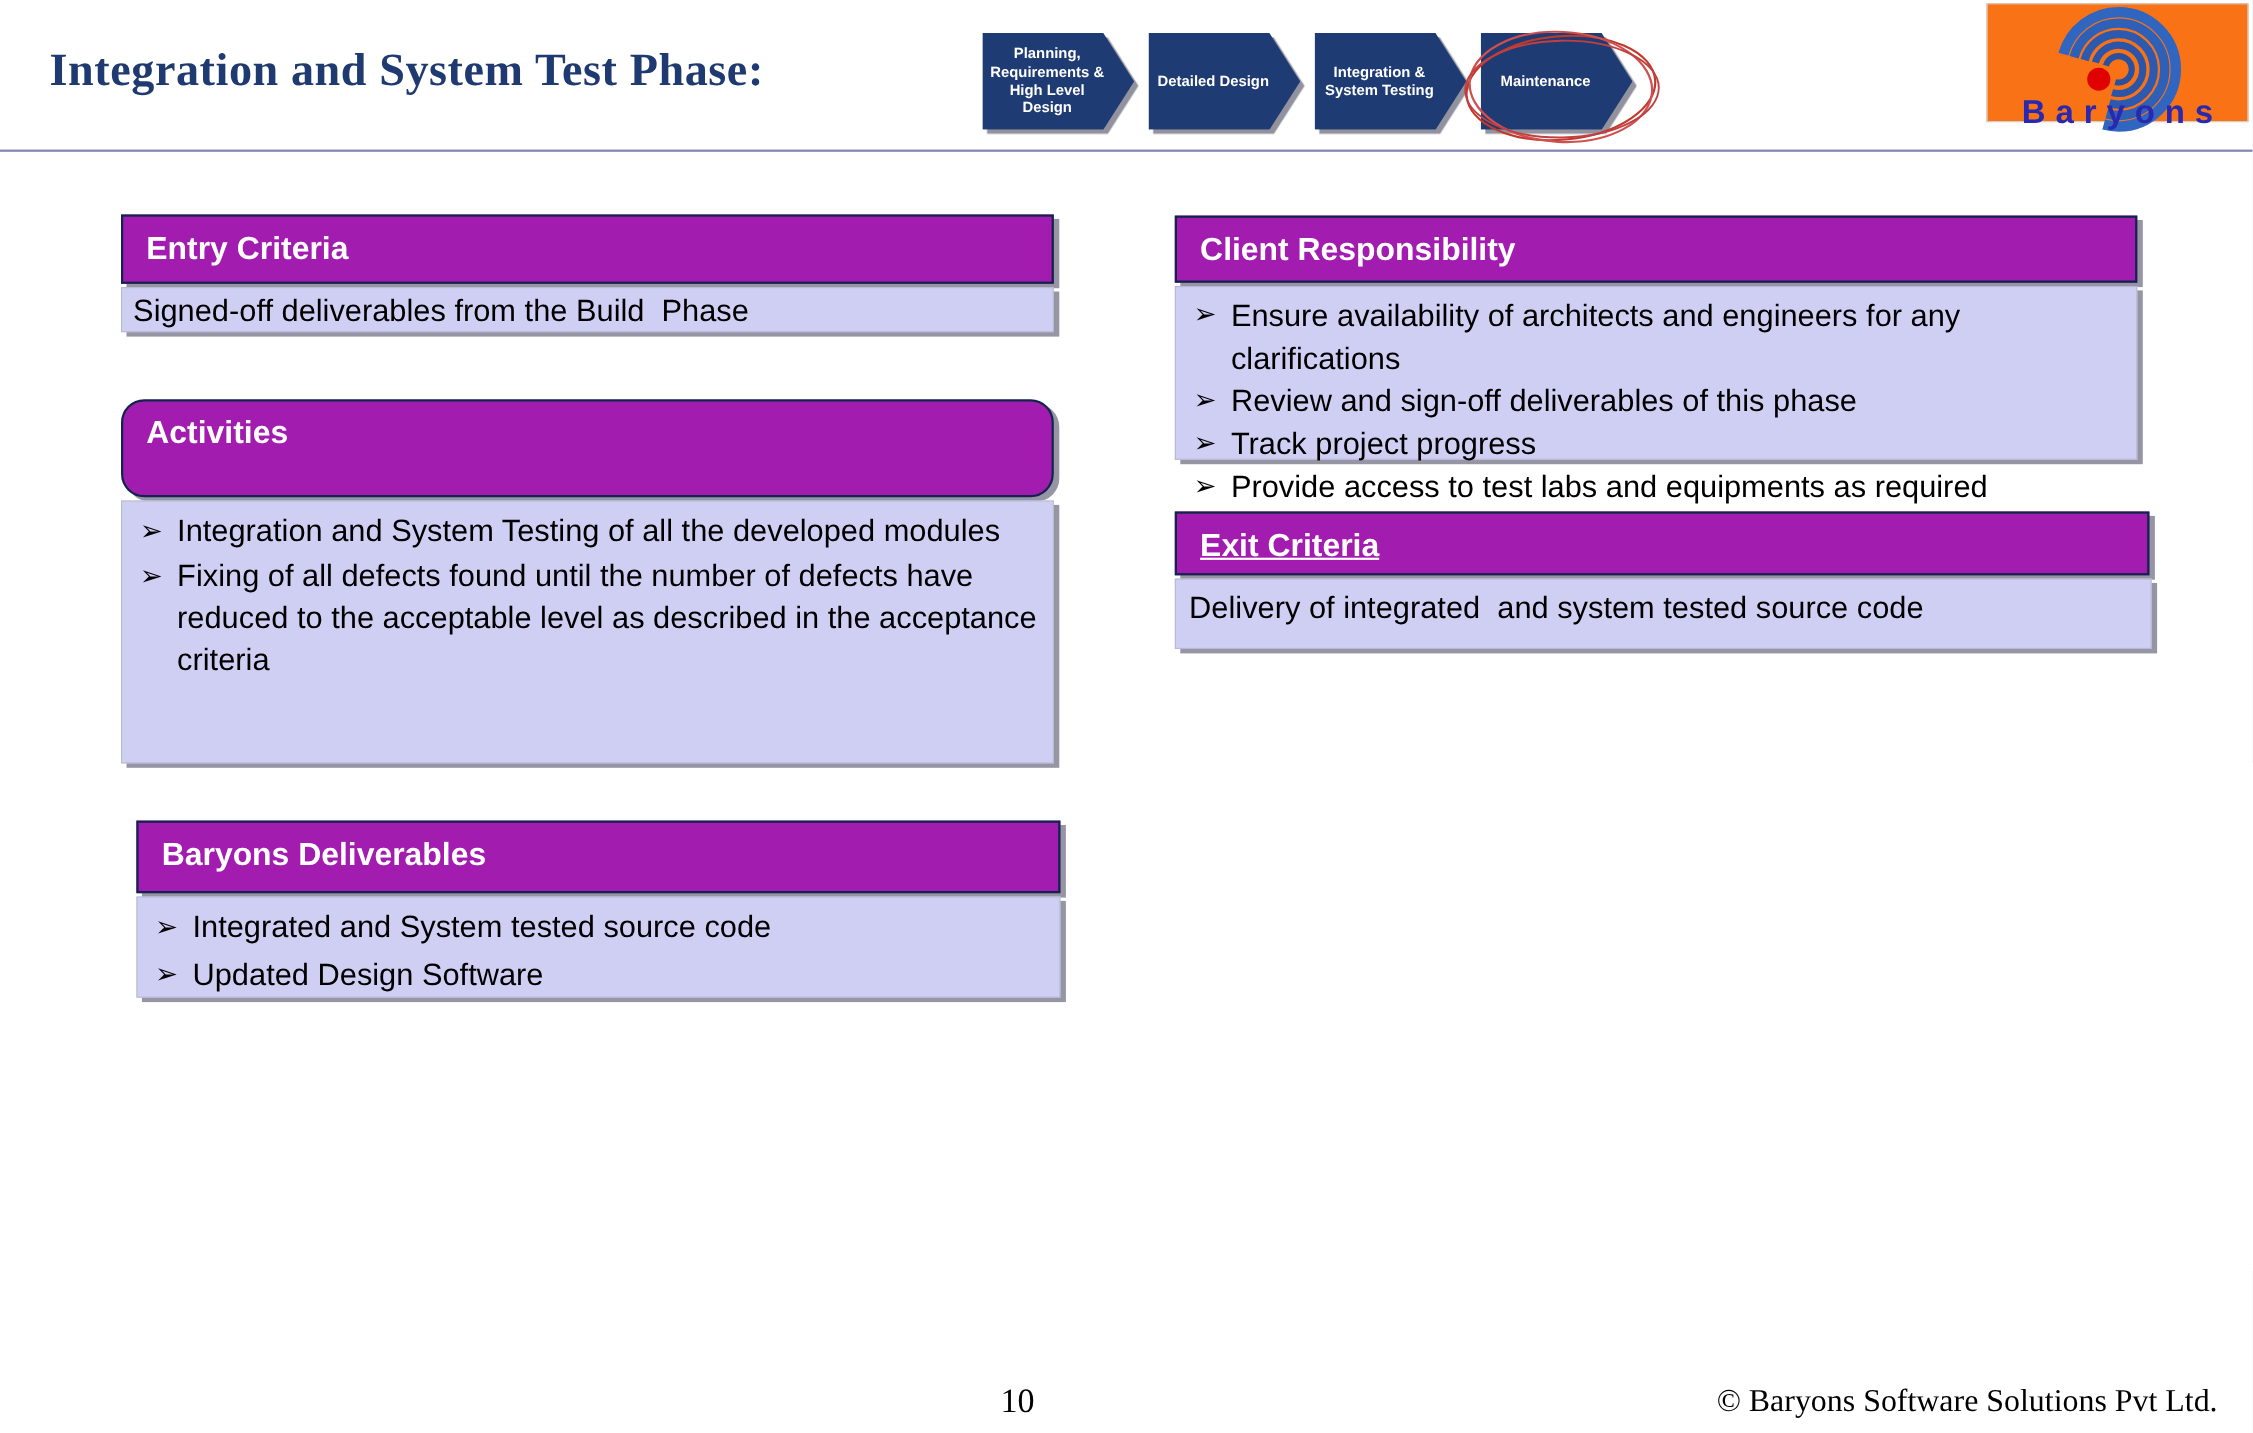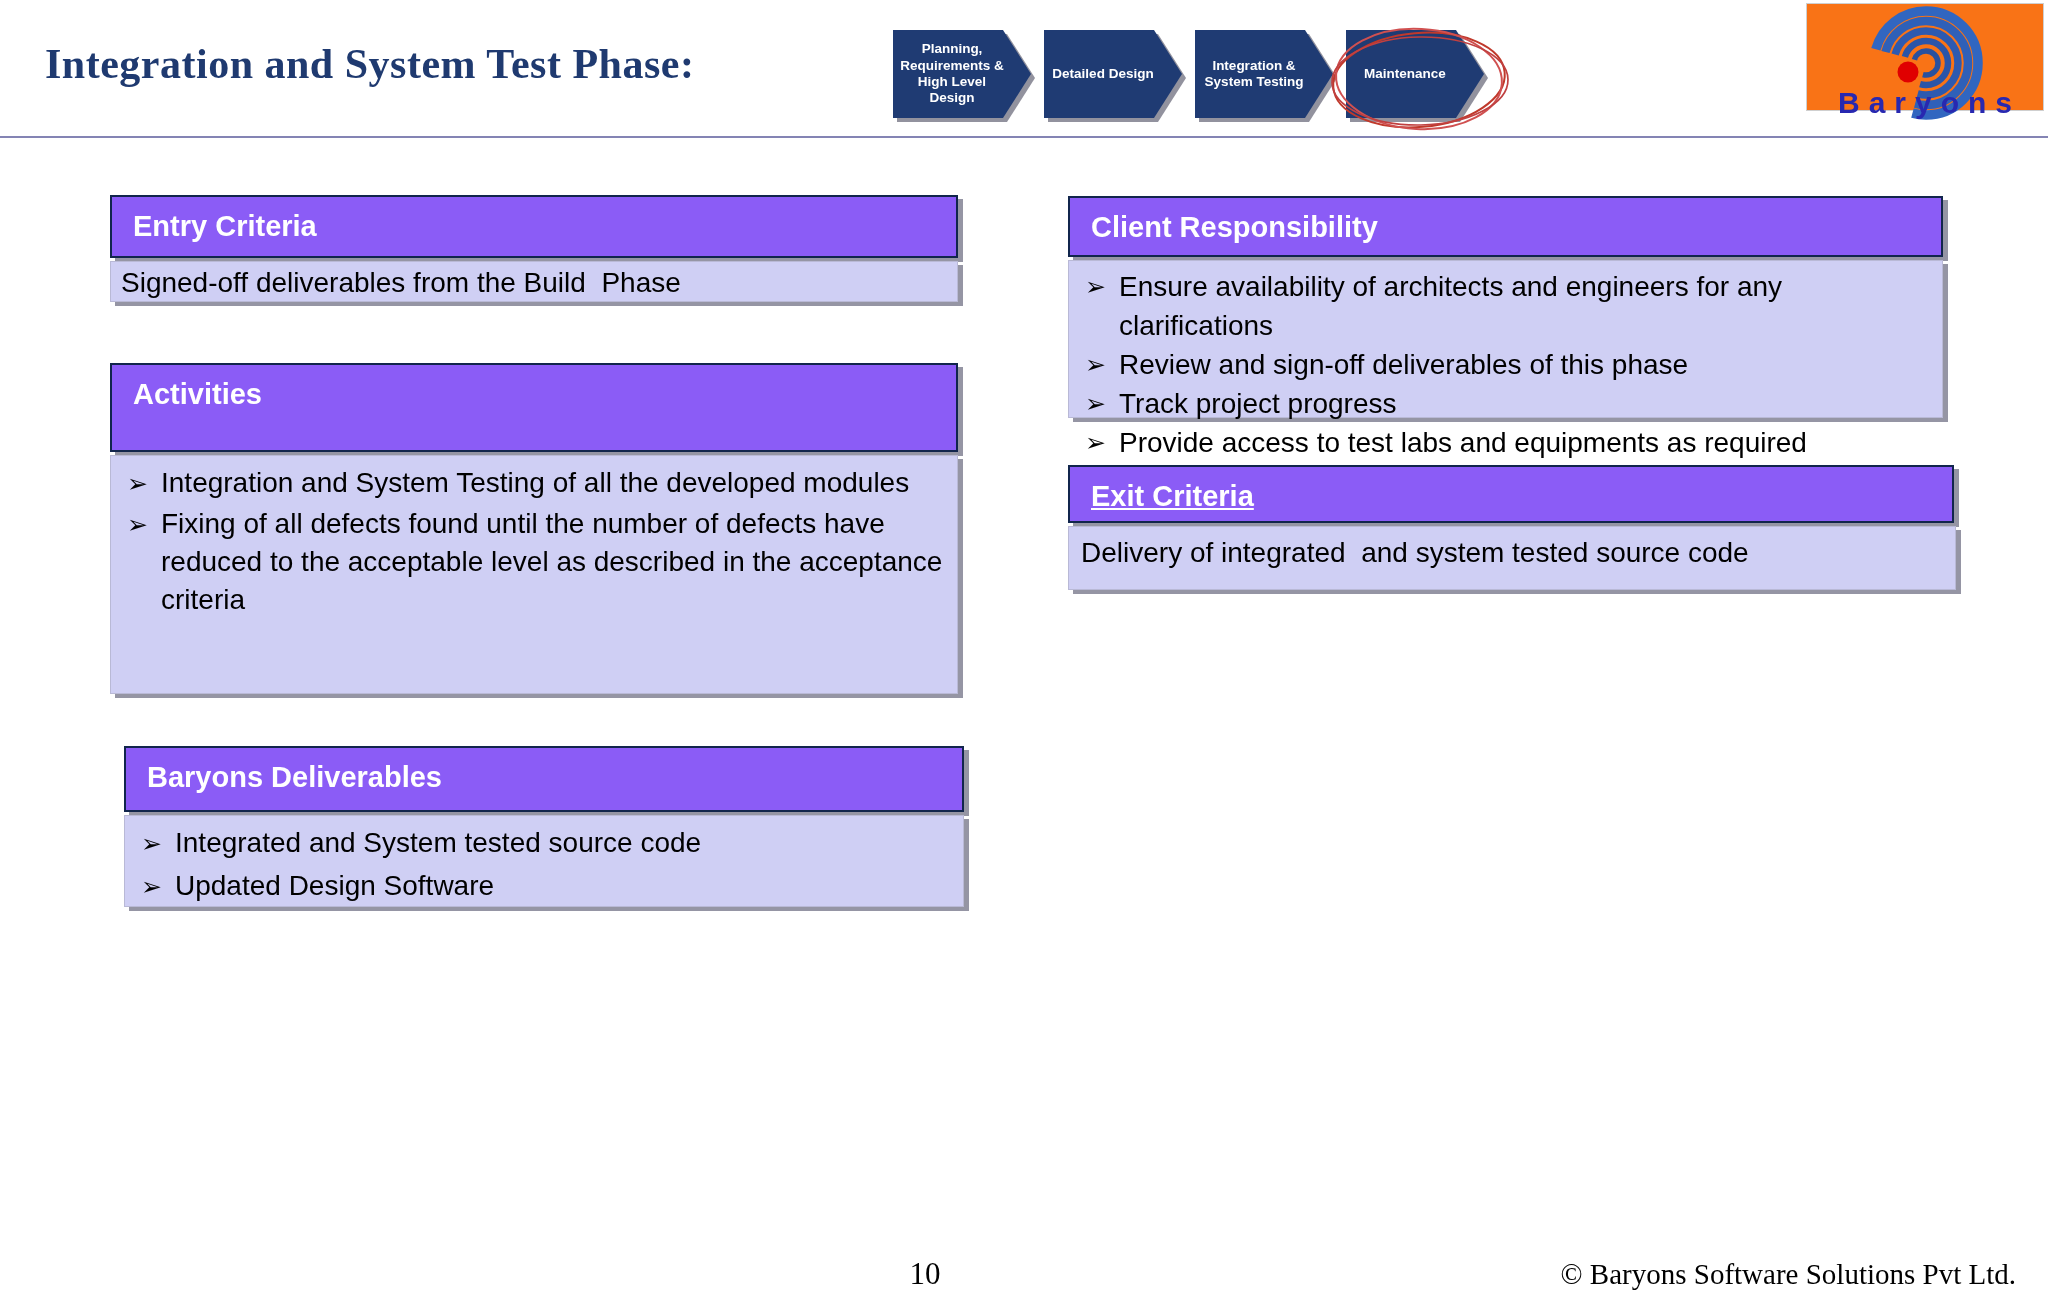--- a/index.html
+++ b/index.html
@@ -39,39 +39,39 @@
   .logo-text {
     position:absolute; left:0; right:0; top:82px; text-align:center;
     font-size:30px; font-weight:bold; color:#2828b0; letter-spacing:9px;
     padding-left:9px;
   }
 
   .divider { position:absolute; left:0; top:136px; width:2048px; height:2px; background:#8484b4; }
 
   
   .panel-header {
-    position:absolute; background:#8b5cf6; border:2px solid #11254c;
+    position:absolute; background:#a21caf; border:2px solid #11254c;
     box-shadow:5px 4px 0 rgba(130,130,148,0.85); box-sizing:border-box;
     color:#ffffff; font-weight:bold; font-size:29px; padding:13px 0 0 21px;
   }
   .panel-body {
     position:absolute; background:#cfcff4; border:1px solid #b9b9d6;
     box-shadow:5px 4px 0 rgba(130,130,148,0.85); box-sizing:border-box;
     font-size:28px; color:#000000;
   }
   .plain-text { padding:5px 10px 0 10px; white-space:pre-wrap; }
 
   .bullet-row { display:flex; align-items:flex-start; padding-left:16px; margin-bottom:3px; line-height:38px; }
   .bullet-glyph { width:34px; flex:0 0 34px; font-size:25px; }
   .bullet-text { flex:1; padding-right:14px; }
 
   .hdr-entry  { left:110px; top:195px; width:848px; height:63px; }
   .bod-entry  { left:110px; top:261px; width:848px; height:41px; }
 
-  .hdr-act    { left:110px; top:363px; width:848px; height:89px; }
+  .hdr-act    { left:110px; top:363px; width:848px; height:89px;border-radius:21px; }
   .bod-act    { left:110px; top:455px; width:848px; height:239px; padding-top:8px; }
 
   .hdr-del    { left:124px; top:746px; width:840px; height:66px; }
   .bod-del    { left:124px; top:815px; width:840px; height:92px; padding-top:7px; }
   .bod-del .bullet-row { line-height:40px; }
 
   .hdr-cli    { left:1068px; top:196px; width:875px; height:61px; }
   .bod-cli    { left:1068px; top:260px; width:875px; height:158px; padding-top:6px; }
   .bod-cli .bullet-row { line-height:39px; margin-bottom:0; }
 

